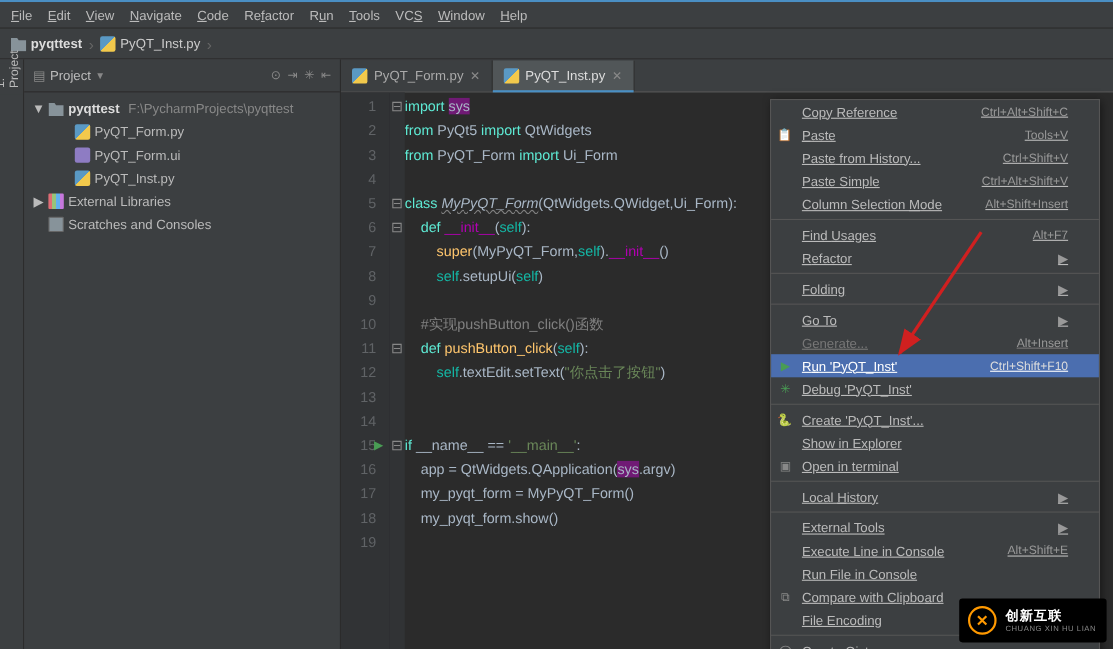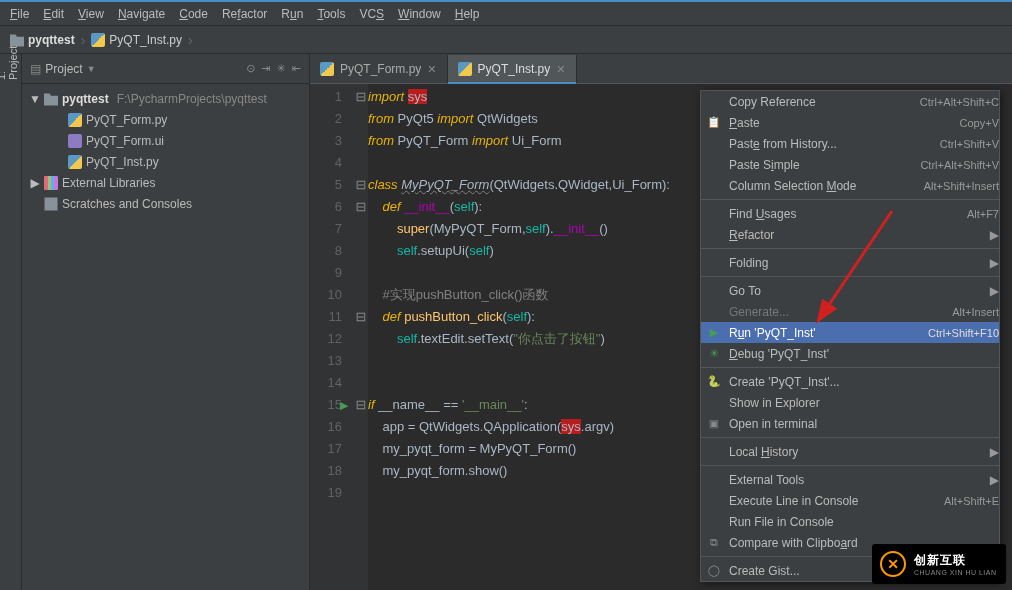--- a/index.html
+++ b/index.html
@@ -35,31 +35,31 @@
 .tab.active { background: #515658; color: #ddd; }
 .tab.active::after { content: ""; position: absolute; bottom: -1px; left: 0; right: 0; height: 2px; background: #4a8fc4; }
 .tab .close { color: #888; font-size: 11px; }
 .code-area { display: flex; flex: 1; font-family: Consolas, monospace; font-size: 13px; line-height: 22px; position: relative; }
 .gutter { width: 44px; text-align: right; background: #313335; color: #606366; padding-right: 12px; padding-top: 2px; }
 .gutter div { height: 22px; }
 .fold-col { width: 14px; background: #313335; padding-top: 2px; }
 .fold-col div { height: 22px; display: flex; align-items: center; justify-content: center; color: #888; }
 .code { flex: 1; padding-left: 0; padding-top: 2px; }
 .code pre { margin: 0; height: 22px; color: #a9b7c6; white-space: pre; }
-.kw { color: #eab308; font-style: italic; }
+.kw { color: #5eead4; }
 .str { color: #6a8759; }
 .fn { color: #ffc66d; }
 .mag { color: #b200b2; }
 .self { color: #14b8a6; }
 .cls { color: #a9b7c6; text-decoration: underline wavy #808080; text-decoration-thickness: 1px; font-style: italic; }
 .cmt { color: #808080; }
-.hl { background: #b91c1c; }
+.hl { background: #701a75; }
 .green-play { color: #499c54; position: absolute; left: 30px; top: 310px; font-size: 11px; }
 .context-menu { position: absolute; left: 700px; top: 90px; width: 300px; background: #3c3f41; border: 1px solid #555; box-shadow: 2px 2px 8px rgba(0,0,0,.5); z-index: 10; }
-.cm-row { height: 21px; display: flex; align-items: center; padding: 0 0 0 28px; position: relative; color: #bbb; cursor: pointer; }
+.cm-row { height: 21px; display: flex; align-items: center; padding: 0 28px 0 28px; position: relative; color: #bbb; cursor: pointer; text-decoration: underline; }
 .cm-row.highlight { background: #4b6eaf; color: #fff; }
 .cm-row .label { flex: 1; }
 .cm-row .shortcut { color: #999; font-size: 11px; }
 .cm-row.highlight .shortcut { color: #ddd; }
 .cm-row .arrow-r { color: #999; }
 .cm-sep { height: 1px; background: #555; margin: 3px 0; }
 .cm-icon { position: absolute; left: 6px; width: 14px; height: 14px; display: inline-flex; align-items: center; justify-content: center; font-size: 11px; }
 .muted { color: #777; }
 .red-arrow { position: absolute; left: 810px; top: 206px; width: 90px; height: 120px; z-index: 11; pointer-events: none; }
 .watermark { position: absolute; right: 6px; bottom: 6px; height: 40px; width: 134px; background: #000; color: #fff; display: flex; align-items: center; gap: 8px; padding: 4px 8px; z-index: 20; border-radius: 3px; }
@@ -240,21 +240,21 @@
 </svg>
 
 <div class="context-menu" id="cmenu">
     <div class="cm-row">
       <span class="label">Copy Reference</span>
       <span class="shortcut">Ctrl+Alt+Shift+C</span>
     </div>
     <div class="cm-row">
       <span class="cm-icon" style="color:#888">📋</span>
       <span class="label"><span class="u">P</span>aste</span>
-      <span class="shortcut">Copy+V</span>
+      <span class="shortcut">Tools+V</span>
     </div>
     <div class="cm-row">
       <span class="label">Past<span class="u">e</span> from History...</span>
       <span class="shortcut">Ctrl+Shift+V</span>
     </div>
     <div class="cm-row">
       <span class="label">Paste S<span class="u">i</span>mple</span>
       <span class="shortcut">Ctrl+Alt+Shift+V</span>
     </div>
     <div class="cm-row">
@@ -318,20 +318,23 @@
     <div class="cm-row">
       <span class="label">Execute Line in Console</span>
       <span class="shortcut">Alt+Shift+E</span>
     </div>
     <div class="cm-row">
       <span class="label">Run File in Console</span>
     </div>
     <div class="cm-row">
       <span class="cm-icon" style="color:#888">⧉</span>
       <span class="label">Compare with Clipbo<span class="u">a</span>rd</span>
+    </div>
+    <div class="cm-row">
+      <span class="label">File Encoding</span>
     </div>
     <div class="cm-sep"></div>
     <div class="cm-row">
       <span class="cm-icon" style="color:#888">◯</span>
       <span class="label">Create Gist...</span>
     </div>
   </div>
 
 <div class="watermark">
   <div class="logo">✕</div>

